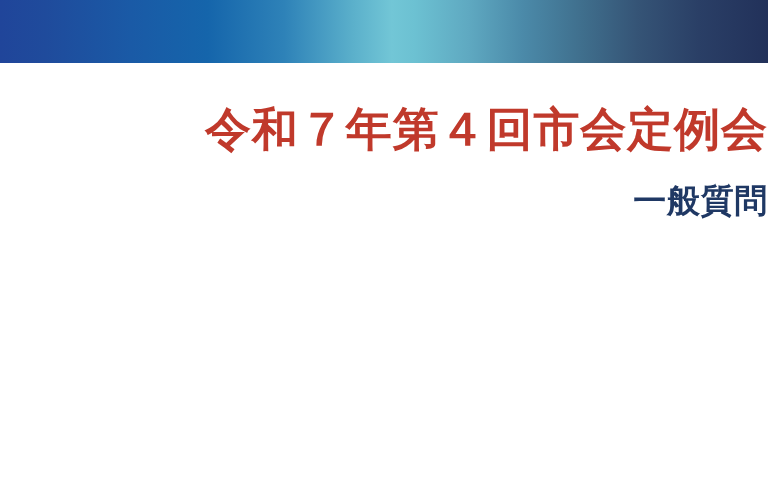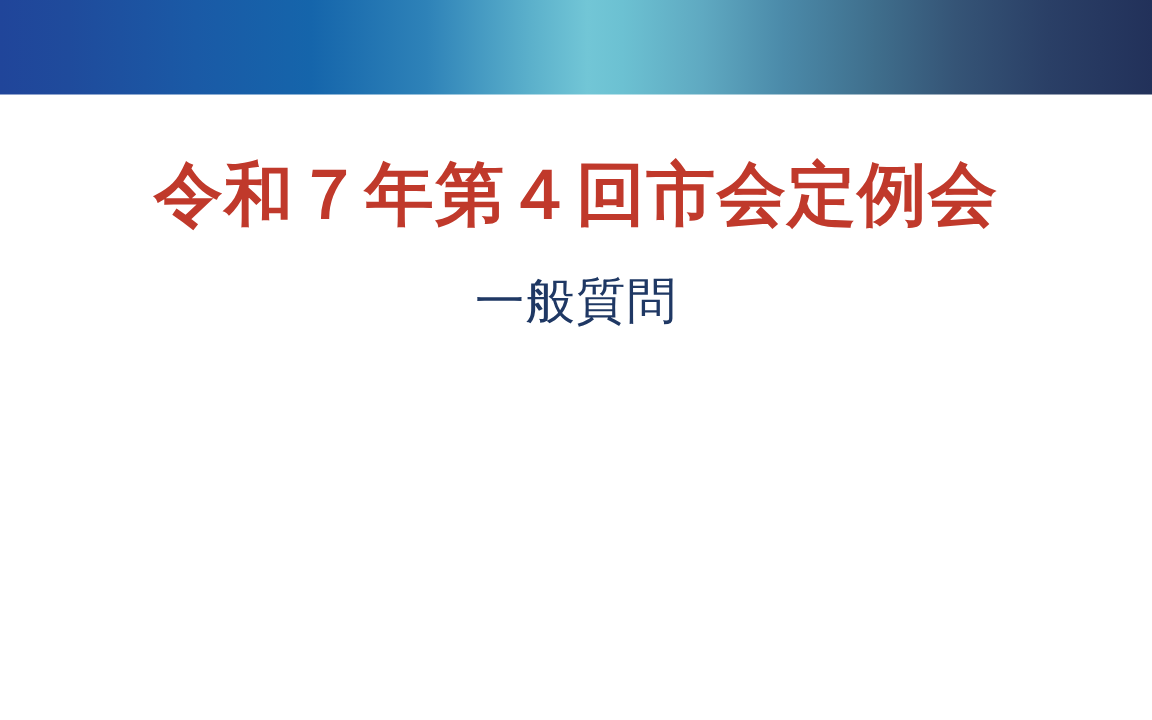--- a/index.html
+++ b/index.html
@@ -49,21 +49,21 @@
     );
   }
 
   
   .content {
     position: absolute;
     top: 63px;
     left: 0;
     width: 768px;
     height: 354px;
-    text-align: center;
+    text-align: right;
   }
 
   .main-title {
     margin: 0;
     padding: 0;
     position: absolute;
     top: 40px;
     left: 0;
     width: 768px;
     font-size: 46px;
@@ -76,21 +76,21 @@
 
   .subtitle {
     margin: 0;
     padding: 0;
     position: absolute;
     top: 119px;
     left: 0;
     width: 768px;
     font-size: 33px;
     line-height: 1.15;
-    font-weight: normal;
+    font-weight: bold;
     color: #1f3864;
     letter-spacing: 0.02em;
     white-space: nowrap;
   }
 
   .theme-line {
     margin: 0;
     padding: 0;
     position: absolute;
     top: 192px;

